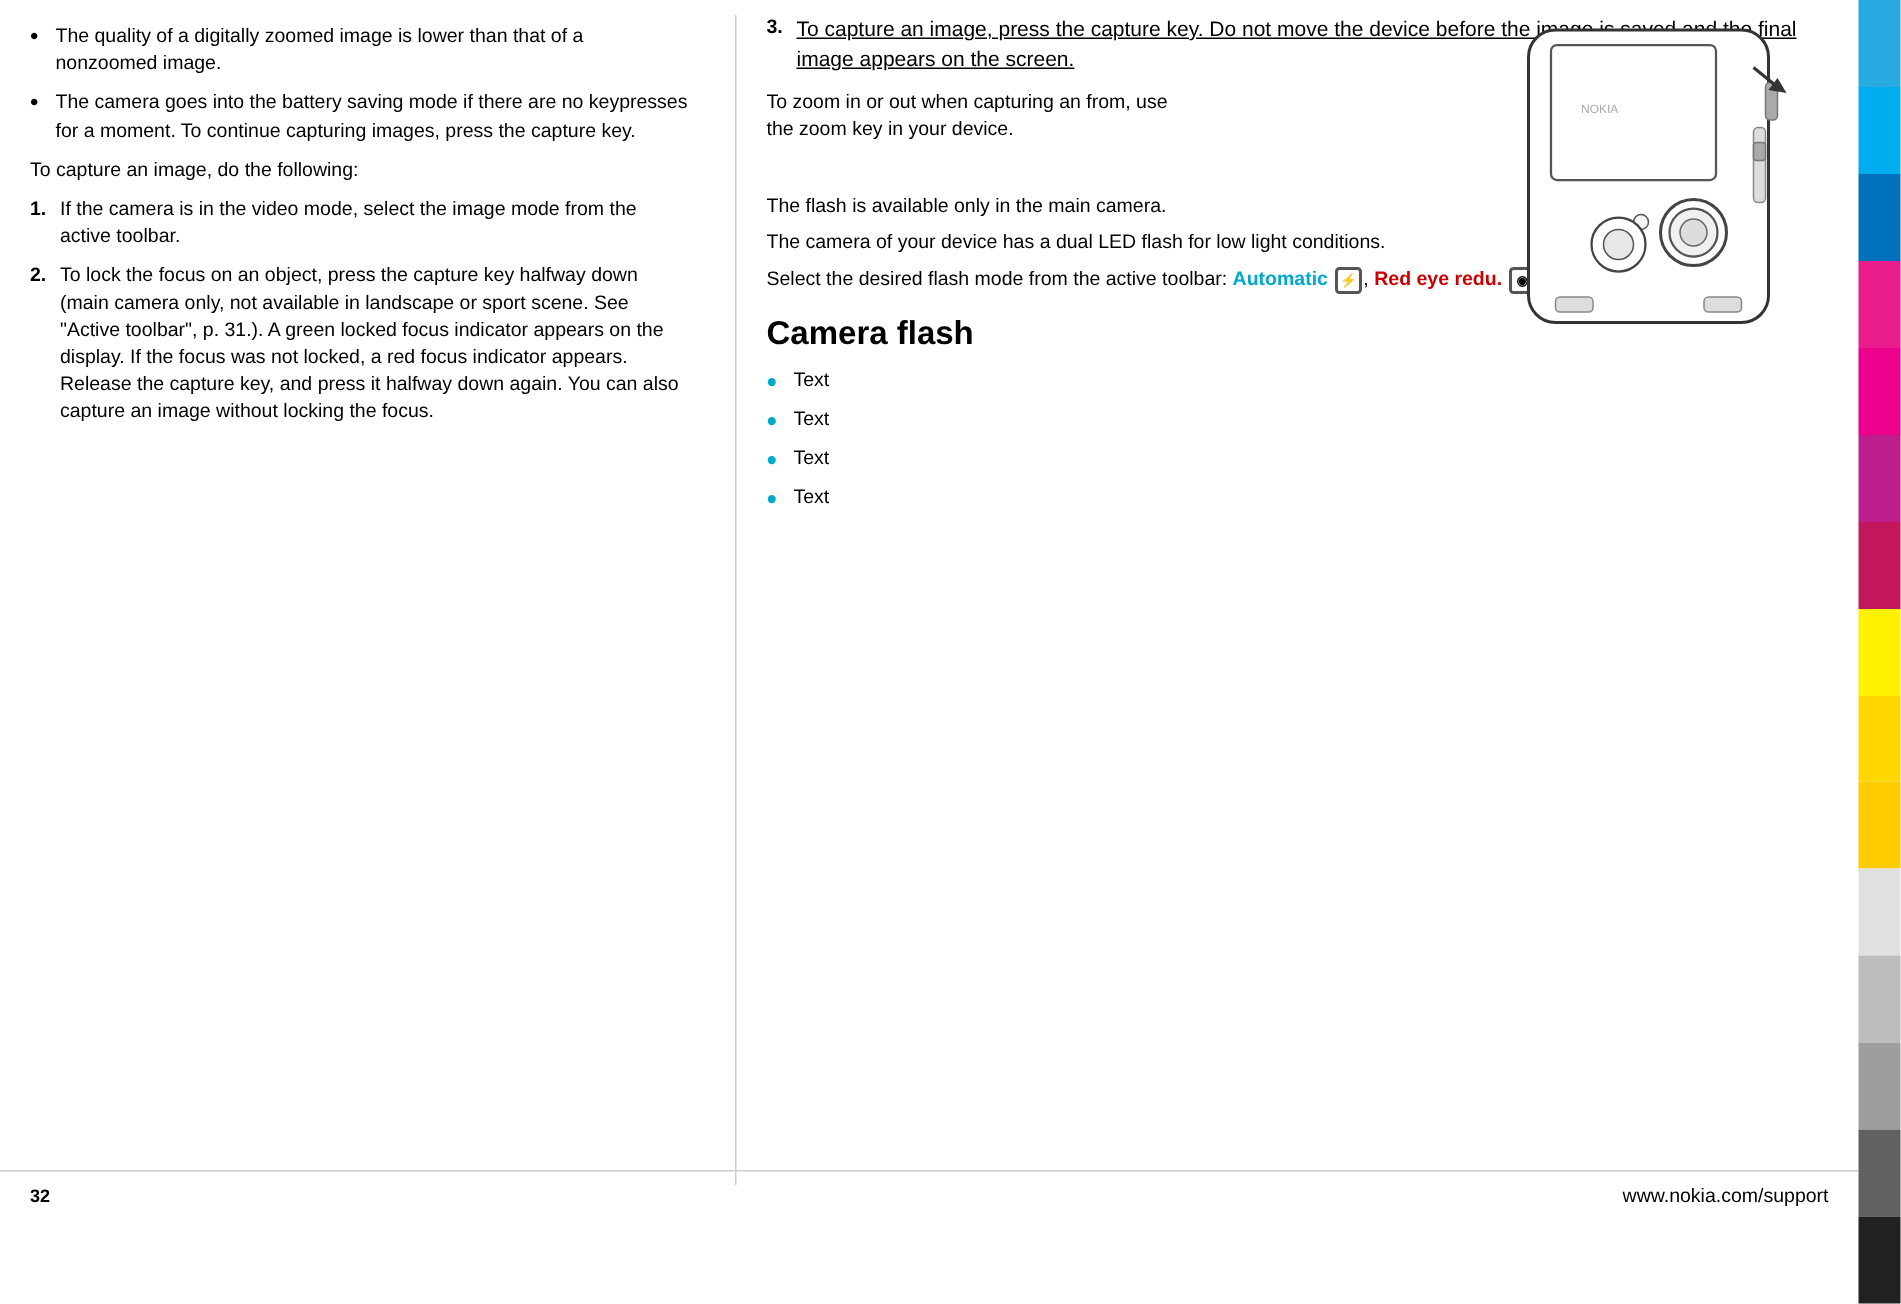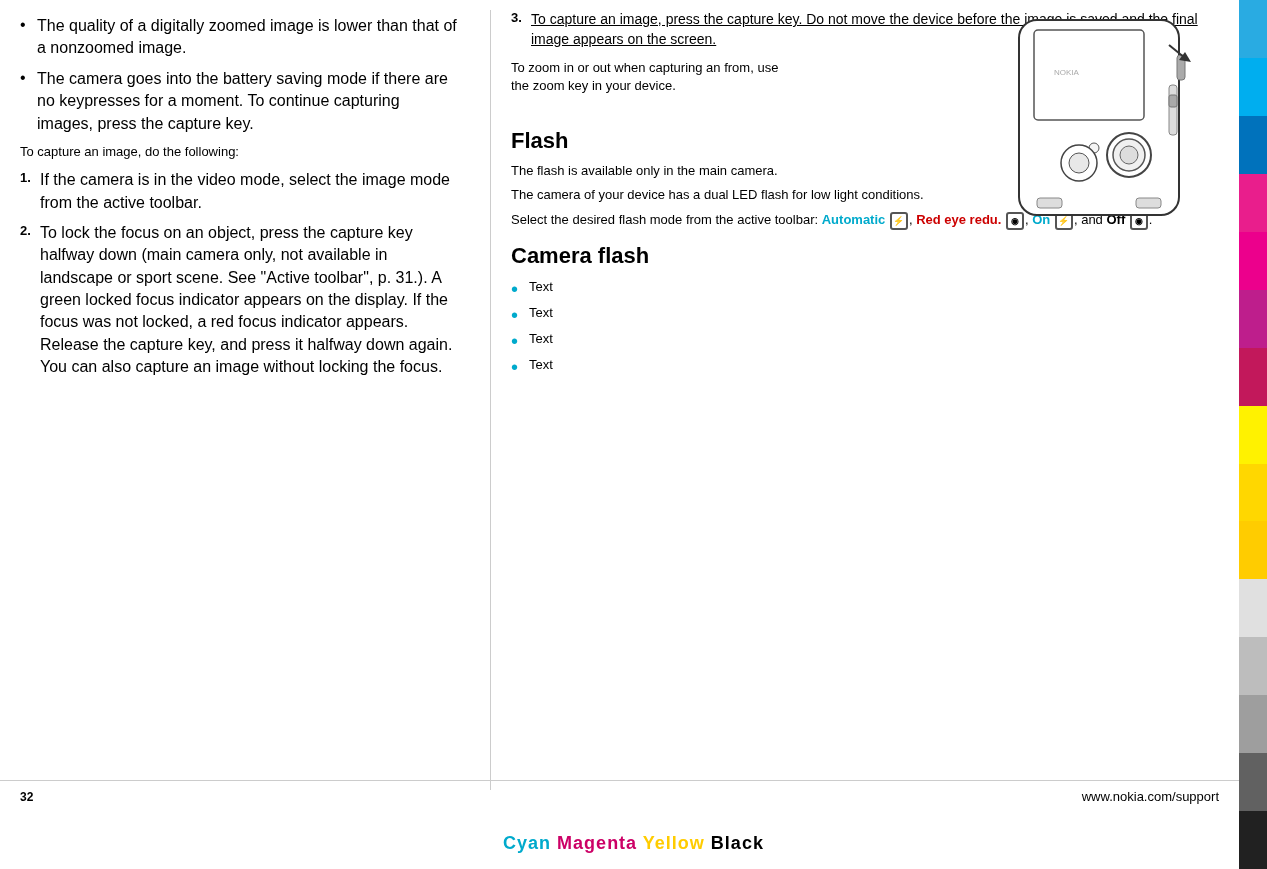--- a/index.html
+++ b/index.html
@@ -72,21 +72,21 @@
     }
 
     .num-label {
       min-width: 20px;
       font-weight: bold;
       font-size: 13px;
     }
 
     .item-text {
       line-height: 1.4;
-      font-size: 16px;
+      font-size: 13px;
     }
 
     .intro-text {
       font-size: 13px;
       margin-bottom: 6px;
       line-height: 1.4;
     }
 
     
     .step3-block {
@@ -308,21 +308,20 @@
             <rect x="170" y="85" width="8" height="50" rx="3" fill="#ddd" stroke="#888" stroke-width="1"></rect>
             <rect x="170" y="95" width="8" height="12" rx="2" fill="#aaa" stroke="#777" stroke-width="1"></rect>
 
             <rect x="38" y="198" width="25" height="10" rx="3" fill="#ddd" stroke="#888" stroke-width="1"></rect>
             <rect x="137" y="198" width="25" height="10" rx="3" fill="#ddd" stroke="#888" stroke-width="1"></rect>
           </svg>
         </div>
       </div>
 
       <div>
-        <h2 class="section-heading">Flash</h2>
         <p class="section-para">The flash is available only in the main camera.</p>
         <p class="section-para">The camera of your device has a dual LED flash for low light conditions.</p>
         <p class="flash-modes">
           <span>Select the desired flash mode from the active toolbar:</span>
           <span style="color:#00AACC; font-weight:bold;"> Automatic </span>
           <span class="icon-inline">⚡</span>,
           <span style="color:#CC0000; font-weight:bold;"> Red eye redu. </span>
           <span class="icon-inline">◉</span>,
           <span style="color:#00AACC; font-weight:bold;"> On </span>
           <span class="icon-inline">⚡</span>,
@@ -354,29 +353,20 @@
         </ul>
       </div>
     </div>
   </div>
 
   <div class="footer">
     <span class="page-number">32</span>
     <span class="support-url">www.nokia.com/support</span>
   </div>
 
-  <div class="cmyk-label">
-    <span class="cmyk-cyan">Cyan</span>
-    <span class="cmyk-space"> </span>
-    <span class="cmyk-magenta">Magenta</span>
-    <span class="cmyk-space"> </span>
-    <span class="cmyk-yellow">Yellow</span>
-    <span class="cmyk-space"> </span>
-    <span class="cmyk-black">Black</span>
-  </div>
 
   <div class="color-sidebar">
     <div class="color-block" style="background:#29ABE2;"></div>
     <div class="color-block" style="background:#00AEEF;"></div>
     <div class="color-block" style="background:#0072BC;"></div>
     <div class="color-block" style="background:#E91E8C;"></div>
     <div class="color-block" style="background:#EC008C;"></div>
     <div class="color-block" style="background:#BE1E8C;"></div>
     <div class="color-block" style="background:#C2185B;"></div>
     <div class="color-block" style="background:#FFF200;"></div>

